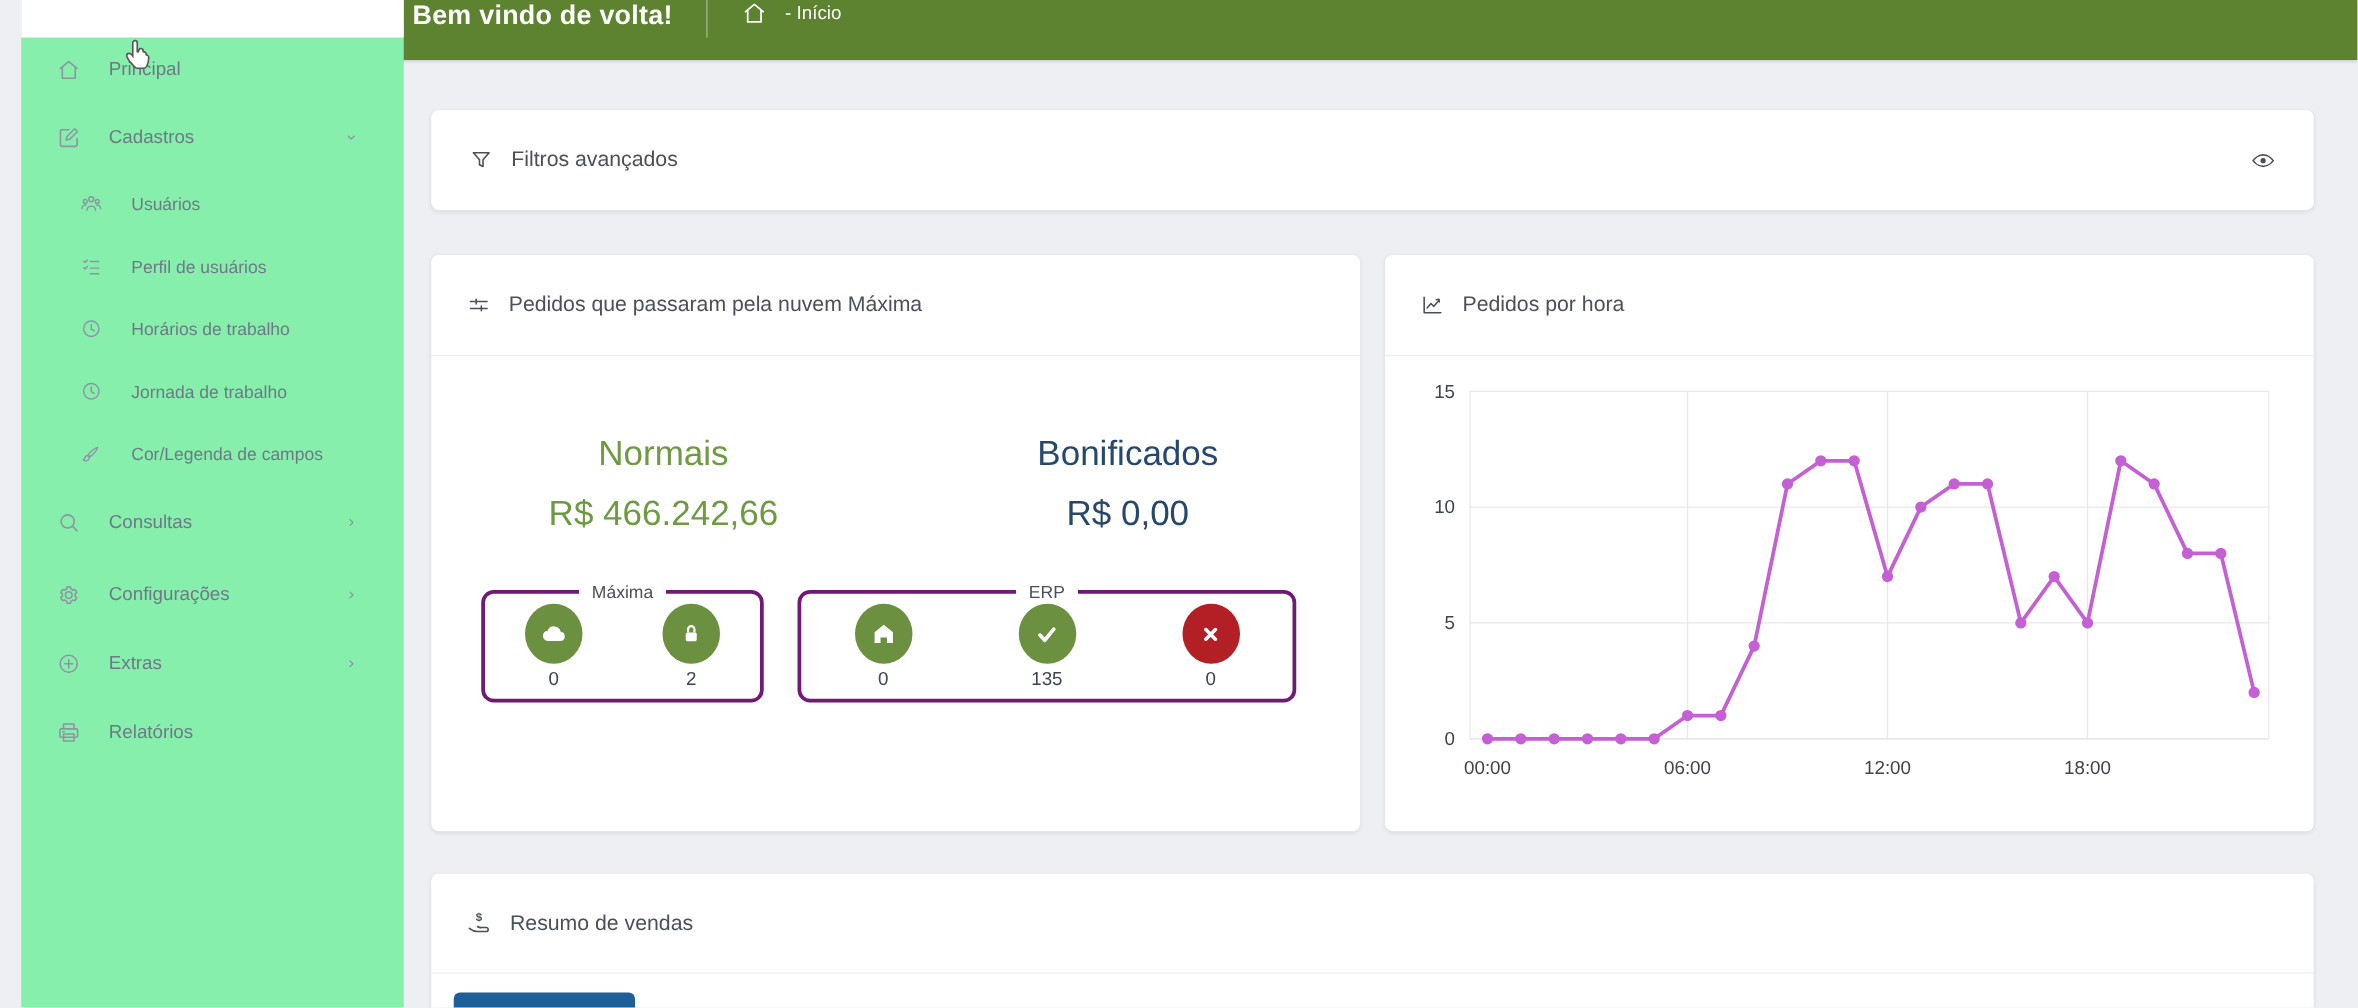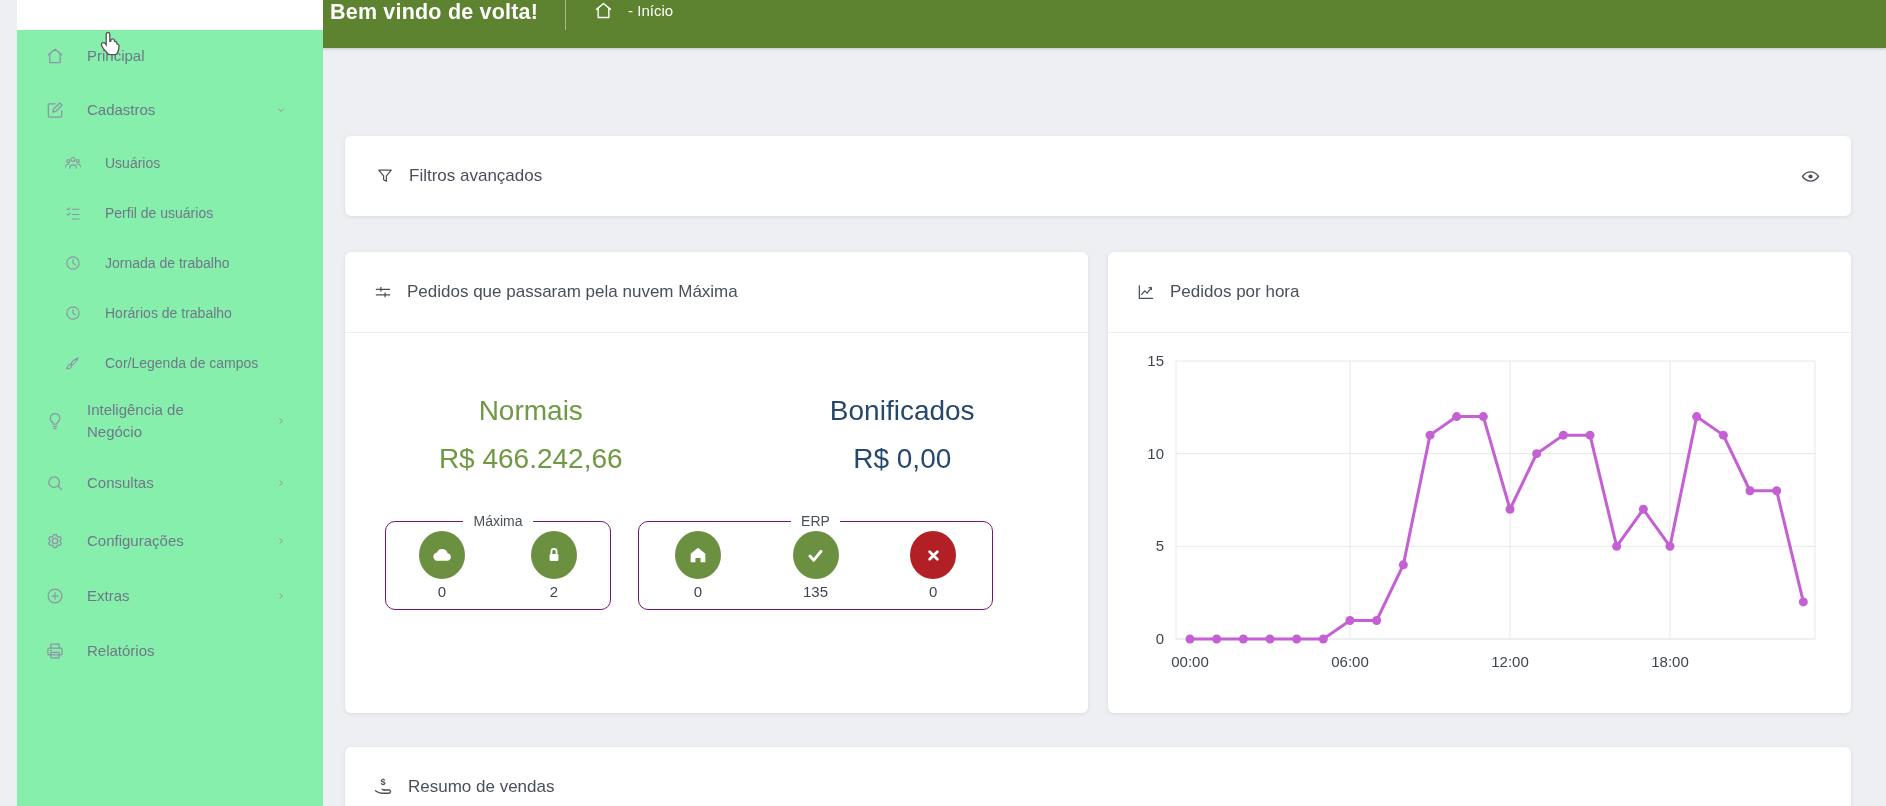--- a/index.html
+++ b/index.html
@@ -22,40 +22,40 @@
   svg.sic { stroke:#8d94a3; stroke-width:1.5; fill:none; stroke-linecap:round; stroke-linejoin:round; }
 
   
   #header { position:absolute; left:306px; top:0; right:0; height:48px; background:#5d8230;
             display:flex; align-items:flex-start; padding-left:24px; box-shadow:0 1px 3px rgba(0,0,0,.18); z-index:4; }
   #header-title { color:#fff; font-size:21.5px; font-weight:bold; letter-spacing:.2px; }
   #header-divider { width:1px; height:30px; background:rgba(255,255,255,.45); margin:0 27px; }
   #breadcrumb { display:flex; align-items:center; gap:14px; color:#fff; font-size:15px; cursor:pointer; }
 
   
-  #main { position:absolute; left:306px; top:48px; right:0; bottom:0; padding:40px 35px 0 39px;margin-top:48px; }
+  #main { position:absolute; left:306px; top:48px; right:0; bottom:0; padding:40px 35px 0 39px; }
   .panel, .card { background:#fff; border-radius:6px; box-shadow:0 1px 4px rgba(25,30,40,.09); }
 
   #filters-panel { height:80px; display:flex; align-items:center; padding:0 30px; }
   .panel-title, .card-title { font-size:17px; color:#4a5059; }
   .title-icon { display:flex; margin-right:14px; }
   svg.tic { stroke:#4a5059; stroke-width:1.5; fill:none; stroke-linecap:round; stroke-linejoin:round; }
   #eye-btn { margin-left:auto; display:flex; cursor:pointer; }
 
   #cards-row { display:flex; gap:20px; margin-top:36px; height:461px; }
   .card { flex:1; }
   .card-header { height:81px; border-bottom:1px solid #eceef0; display:flex; align-items:center; padding:0 28px; }
 
   
   .values-row { display:flex; padding-top:54px; }
   .val-col { flex:1; text-align:center; line-height:48px; font-size:28px; }
   .val-green { color:#6f9a43; }
   .val-blue { color:#26486d; }
   .fieldsets-row { display:flex; margin-top:30px; padding-left:40px; gap:27px; }
-  fieldset { border:1px solid #701a75; border-radius:10px; height:97px; }
+  fieldset { border:3px solid #701a75; border-radius:10px; height:97px; }
   fieldset legend { margin:0 auto; padding:0 10px; font-size:14px; color:#4a5059; }
   .badges { display:flex; padding-top:2px; }
   .badge { flex:1; display:flex; flex-direction:column; align-items:center; }
   .circle { width:46px; height:48px; border-radius:50%; display:flex; align-items:center; justify-content:center; }
   .circle.green { background:#6b9140; }
   .circle.red { background:#b22025; }
   .badge-count { margin-top:4px; font-size:15px; color:#3f4550; }
 
   
   #sales-panel { margin-top:34px; height:130px; border-radius:6px 6px 0 0; }
@@ -122,58 +122,43 @@
     <span class="nav-label">Perfil de usuários</span>
   </div>
 
   <div class="nav-item lvl1" style="height:50px">
     <span class="nav-icon">
       <svg class="sic" width="18" height="18" viewBox="0 0 24 24">
           <circle cx="12" cy="12" r="8.2"></circle>
           <path d="M12 7.5v4.8l3.2 1.9"></path>
         </svg>
     </span>
-    <span class="nav-label">Jornada de trabalho</span>
+    <span class="nav-label">Horários de trabalho</span>
   </div>
 
   <div class="nav-item lvl1" style="height:50px">
     <span class="nav-icon">
       <svg class="sic" width="18" height="18" viewBox="0 0 24 24">
           <circle cx="12" cy="12" r="8.2"></circle>
           <path d="M12 7.5v4.8l3.2 1.9"></path>
         </svg>
     </span>
-    <span class="nav-label">Horários de trabalho</span>
+    <span class="nav-label">Jornada de trabalho</span>
   </div>
 
   <div class="nav-item lvl1" style="height:50px">
     <span class="nav-icon">
       <svg class="sic" width="18" height="18" viewBox="0 0 24 24">
           <path d="M18.8 5.2c-3.5 1.2-7.6 4.6-10 8l2 2c3.4-2.4 6.8-6.5 8-10z"></path>
           <path d="M8.3 13.7c-1.8.2-2.9 1.2-3.2 2.9-.2 1.1-.7 1.8-1.6 2.1 1.1.9 2.6 1.2 3.9.7 1.5-.5 2.4-1.6 2.6-3.4z"></path>
         </svg>
     </span>
     <span class="nav-label">Cor/Legenda de campos</span>
   </div>
 
-  <div class="nav-item lvl0" style="height:65px">
-    <span class="nav-icon">
-      <svg class="sic" width="20" height="20" viewBox="0 0 24 24">
-          <path d="M12 3.2a5.6 5.6 0 0 1 3.2 10.2c-.6.5-1 1.2-1 2v.4h-4.4v-.4c0-.8-.4-1.5-1-2A5.6 5.6 0 0 1 12 3.2z"></path>
-          <path d="M10 18.8h4"></path>
-          <path d="M10.8 21h2.4"></path>
-        </svg>
-    </span>
-    <span class="nav-label">Inteligência de Negócio</span>
-    <span class="nav-chevron">
-      <svg class="sic" width="16" height="16" viewBox="0 0 24 24">
-          <path d="M10.5 8.5 14 12l-3.5 3.5"></path>
-        </svg>
-    </span>
-  </div>
 
   <div class="nav-item lvl0" style="height:60px">
     <span class="nav-icon">
       <svg class="sic" width="20" height="20" viewBox="0 0 24 24">
           <circle cx="11" cy="11" r="6.3"></circle>
           <path d="M15.6 15.6 20 20"></path>
         </svg>
     </span>
     <span class="nav-label">Consultas</span>
     <span class="nav-chevron">
@@ -295,21 +280,21 @@
               <span class="circle green">
                 <svg width="22" height="22" viewBox="0 0 24 24">
                     <rect x="7.2" y="10.8" width="9.6" height="7.7" rx="1.4" fill="#fff"></rect>
                     <path d="M9.2 10.8V8.2a2.8 2.8 0 0 1 5.6 0v2.6" stroke="#fff" stroke-width="1.9" fill="none"></path>
                   </svg>
               </span>
               <span class="badge-count">2</span>
             </div>
           </div>
         </fieldset>
-        <fieldset style="width:355px">
+        <fieldset style="width:399px">
           <legend>ERP</legend>
           <div class="badges">
             <div class="badge">
               <span class="circle green">
                 <svg width="22" height="22" viewBox="0 0 24 24">
                     <path d="M12 4.2 4 10.6V20h5.2v-4.8h5.6V20H20v-9.4z" fill="#fff"></path>
                   </svg>
               </span>
               <span class="badge-count">0</span>
             </div>

